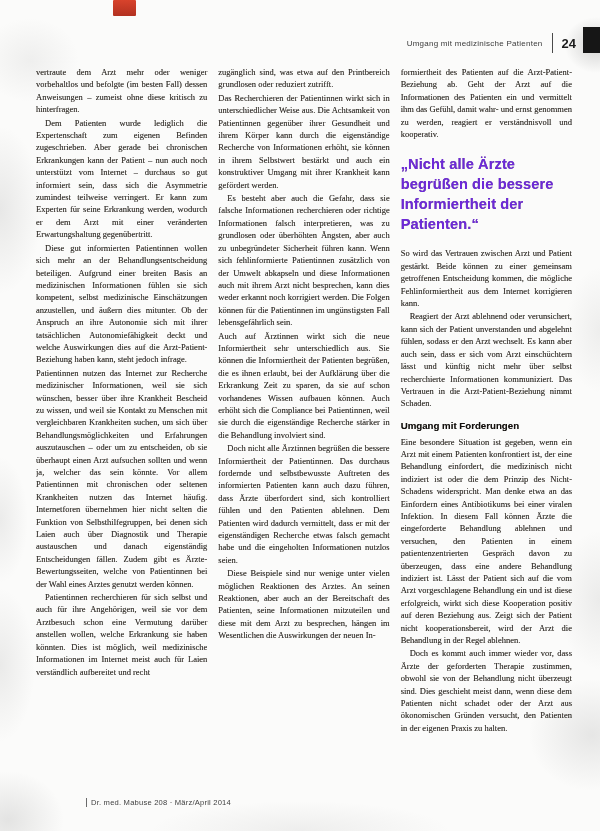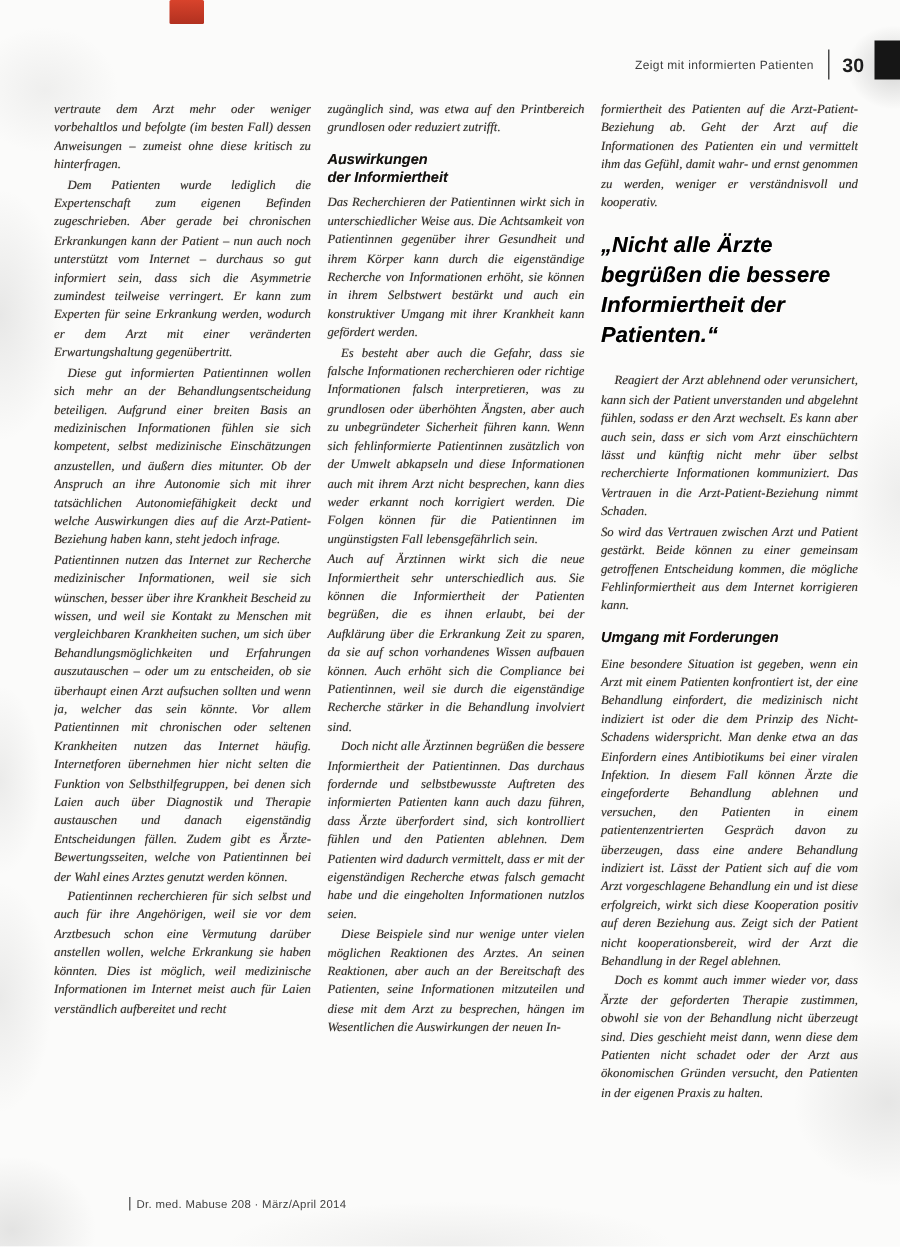--- a/index.html
+++ b/index.html
@@ -42,89 +42,87 @@
   .edge-tab{
     position:absolute;top:27px;right:0;width:17px;height:26px;background:#161616;
   }
   
   .cols{
     position:absolute;left:36px;top:66px;width:536px;height:724px;
     display:flex;gap:11px;overflow:hidden;
     color:#37332e;
     filter:blur(.22px);
   }
-  .col{flex:1 1 0;min-width:0;font-style:italic;}
+  .col{flex:1 1 0;min-width:0;}
   .para{
     margin:0 0 1px 0;
     font-size:8.5px;line-height:12.4px;
     text-align:justify;hyphens:auto;-webkit-hyphens:auto;
     text-shadow:0 0 .5px rgba(45,42,38,.55);
   }
   .para.indent{text-indent:9px;}
   .subhead{
     font-family:"Liberation Sans","DejaVu Sans",sans-serif;
     font-size:9.7px;line-height:11.8px;font-weight:bold;color:#14110e;
     margin:10px 0 4px 0;white-space:pre-line;
     text-shadow:0 0 .4px rgba(20,17,14,.5);
   }
   .pullquote{
     font-family:"Liberation Sans","DejaVu Sans",sans-serif;
-    font-weight:bold;font-size:14.6px;line-height:20px;color:#000000;
+    font-weight:bold;font-size:14.6px;line-height:20px;color:#6d28d9;
     margin:14px 0 13px 0;white-space:pre-line;letter-spacing:.1px;
     text-shadow:0 0 .4px rgba(19,16,9,.5);
   }
   
   .ftr{
     position:absolute;left:38px;bottom:24px;
     display:flex;align-items:flex-end;gap:4px;
     font-family:"Liberation Sans","DejaVu Sans",sans-serif;
     font-size:7.6px;color:#3f3f3f;letter-spacing:.2px;padding-left:48px;
   }
   .ftr .rule{width:1px;height:9px;background:#6a6a6a;}
 </style>
 </head>
 <body>
 
 <div class="page">
   <div class="artifacts"></div>
   <div class="red-mark"></div>
 
   <div class="hdr">
-    <span class="running">Zeigt mit informierten Patienten</span>
+    <span class="running">Umgang mit medizinische Patienten</span>
     <span class="rule"></span>
-    <span class="pno">30</span>
+    <span class="pno">24</span>
   </div>
   <div class="edge-tab"></div>
 
   <div class="cols">
     <div class="col">
         <p class="para">vertraute dem Arzt mehr oder weniger vorbehaltlos und befolgte (im besten Fall) dessen Anweisungen – zumeist ohne diese kritisch zu hinterfragen.</p>
         <p class="para indent">Dem Patienten wurde lediglich die Expertenschaft zum eigenen Befinden zugeschrieben. Aber gerade bei chronischen Erkrankungen kann der Patient – nun auch noch unterstützt vom Internet – durchaus so gut informiert sein, dass sich die Asymmetrie zumindest teilweise verringert. Er kann zum Experten für seine Erkrankung werden, wodurch er dem Arzt mit einer veränderten Erwartungshaltung gegenübertritt.</p>
         <p class="para indent">Diese gut informierten Patientinnen wollen sich mehr an der Behandlungsentscheidung beteiligen. Aufgrund einer breiten Basis an medizinischen Informationen fühlen sie sich kompetent, selbst medizinische Einschätzungen anzustellen, und äußern dies mitunter. Ob der Anspruch an ihre Autonomie sich mit ihrer tatsächlichen Autonomiefähigkeit deckt und welche Auswirkungen dies auf die Arzt-Patient-Beziehung haben kann, steht jedoch infrage.</p>
         <p class="para">Patientinnen nutzen das Internet zur Recherche medizinischer Informationen, weil sie sich wünschen, besser über ihre Krankheit Bescheid zu wissen, und weil sie Kontakt zu Menschen mit vergleichbaren Krankheiten suchen, um sich über Behandlungsmöglichkeiten und Erfahrungen auszutauschen – oder um zu entscheiden, ob sie überhaupt einen Arzt aufsuchen sollten und wenn ja, welcher das sein könnte. Vor allem Patientinnen mit chronischen oder seltenen Krankheiten nutzen das Internet häufig. Internetforen übernehmen hier nicht selten die Funktion von Selbsthilfegruppen, bei denen sich Laien auch über Diagnostik und Therapie austauschen und danach eigenständig Entscheidungen fällen. Zudem gibt es Ärzte-Bewertungsseiten, welche von Patientinnen bei der Wahl eines Arztes genutzt werden können.</p>
         <p class="para indent">Patientinnen recherchieren für sich selbst und auch für ihre Angehörigen, weil sie vor dem Arztbesuch schon eine Vermutung darüber anstellen wollen, welche Erkrankung sie haben könnten. Dies ist möglich, weil medizinische Informationen im Internet meist auch für Laien verständlich aufbereitet und recht</p>
       </div>
     <div class="col">
         <p class="para">zugänglich sind, was etwa auf den Printbereich grundlosen oder reduziert zutrifft.</p>
-        <h2 class="subhead">Auswirkungen
-der Informiertheit</h2>
         <p class="para">Das Recherchieren der Patientinnen wirkt sich in unterschiedlicher Weise aus. Die Achtsamkeit von Patientinnen gegenüber ihrer Gesundheit und ihrem Körper kann durch die eigenständige Recherche von Informationen erhöht, sie können in ihrem Selbstwert bestärkt und auch ein konstruktiver Umgang mit ihrer Krankheit kann gefördert werden.</p>
         <p class="para indent">Es besteht aber auch die Gefahr, dass sie falsche Informationen recherchieren oder richtige Informationen falsch interpretieren, was zu grundlosen oder überhöhten Ängsten, aber auch zu unbegründeter Sicherheit führen kann. Wenn sich fehlinformierte Patientinnen zusätzlich von der Umwelt abkapseln und diese Informationen auch mit ihrem Arzt nicht besprechen, kann dies weder erkannt noch korrigiert werden. Die Folgen können für die Patientinnen im ungünstigsten Fall lebensgefährlich sein.</p>
         <p class="para">Auch auf Ärztinnen wirkt sich die neue Informiertheit sehr unterschiedlich aus. Sie können die Informiertheit der Patienten begrüßen, die es ihnen erlaubt, bei der Aufklärung über die Erkrankung Zeit zu sparen, da sie auf schon vorhandenes Wissen aufbauen können. Auch erhöht sich die Compliance bei Patientinnen, weil sie durch die eigenständige Recherche stärker in die Behandlung involviert sind.</p>
         <p class="para indent">Doch nicht alle Ärztinnen begrüßen die bessere Informiertheit der Patientinnen. Das durchaus fordernde und selbstbewusste Auftreten des informierten Patienten kann auch dazu führen, dass Ärzte überfordert sind, sich kontrolliert fühlen und den Patienten ablehnen. Dem Patienten wird dadurch vermittelt, dass er mit der eigenständigen Recherche etwas falsch gemacht habe und die eingeholten Informationen nutzlos seien.</p>
         <p class="para indent">Diese Beispiele sind nur wenige unter vielen möglichen Reaktionen des Arztes. An seinen Reaktionen, aber auch an der Bereitschaft des Patienten, seine Informationen mitzuteilen und diese mit dem Arzt zu besprechen, hängen im Wesentlichen die Auswirkungen der neuen In-</p>
       </div>
     <div class="col">
-        <p class="para">formiertheit des Patienten auf die Arzt-Patient-Beziehung ab. Geht der Arzt auf die Informationen des Patienten ein und vermittelt ihm das Gefühl, damit wahr- und ernst genommen zu werden, weniger er verständnisvoll und kooperativ.</p>
+        <p class="para">formiertheit des Patienten auf die Arzt-Patient-Beziehung ab. Geht der Arzt auf die Informationen des Patienten ein und vermittelt ihm das Gefühl, damit wahr- und ernst genommen zu werden, reagiert er verständnisvoll und kooperativ.</p>
         <div class="pullquote">„Nicht alle Ärzte
 begrüßen die bessere
 Informiertheit der
 Patienten.“</div>
+        <p class="para">So wird das Vertrauen zwischen Arzt und Patient gestärkt. Beide können zu einer gemeinsam getroffenen Entscheidung kommen, die mögliche Fehlinformiertheit aus dem Internet korrigieren kann.</p>
         <p class="para indent">Reagiert der Arzt ablehnend oder verunsichert, kann sich der Patient unverstanden und abgelehnt fühlen, sodass er den Arzt wechselt. Es kann aber auch sein, dass er sich vom Arzt einschüchtern lässt und künftig nicht mehr über selbst recherchierte Informationen kommuniziert. Das Vertrauen in die Arzt-Patient-Beziehung nimmt Schaden.</p>
-        <p class="para">So wird das Vertrauen zwischen Arzt und Patient gestärkt. Beide können zu einer gemeinsam getroffenen Entscheidung kommen, die mögliche Fehlinformiertheit aus dem Internet korrigieren kann.</p>
         <h2 class="subhead">Umgang mit Forderungen</h2>
         <p class="para">Eine besondere Situation ist gegeben, wenn ein Arzt mit einem Patienten konfrontiert ist, der eine Behandlung einfordert, die medizinisch nicht indiziert ist oder die dem Prinzip des Nicht-Schadens widerspricht. Man denke etwa an das Einfordern eines Antibiotikums bei einer viralen Infektion. In diesem Fall können Ärzte die eingeforderte Behandlung ablehnen und versuchen, den Patienten in einem patientenzentrierten Gespräch davon zu überzeugen, dass eine andere Behandlung indiziert ist. Lässt der Patient sich auf die vom Arzt vorgeschlagene Behandlung ein und ist diese erfolgreich, wirkt sich diese Kooperation positiv auf deren Beziehung aus. Zeigt sich der Patient nicht kooperationsbereit, wird der Arzt die Behandlung in der Regel ablehnen.</p>
         <p class="para indent">Doch es kommt auch immer wieder vor, dass Ärzte der geforderten Therapie zustimmen, obwohl sie von der Behandlung nicht überzeugt sind. Dies geschieht meist dann, wenn diese dem Patienten nicht schadet oder der Arzt aus ökonomischen Gründen versucht, den Patienten in der eigenen Praxis zu halten.</p>
       </div>
   </div>
 
   <div class="ftr">
     <span class="rule"></span>
     <span>Dr. med. Mabuse 208 · März/April 2014</span>
   </div>

